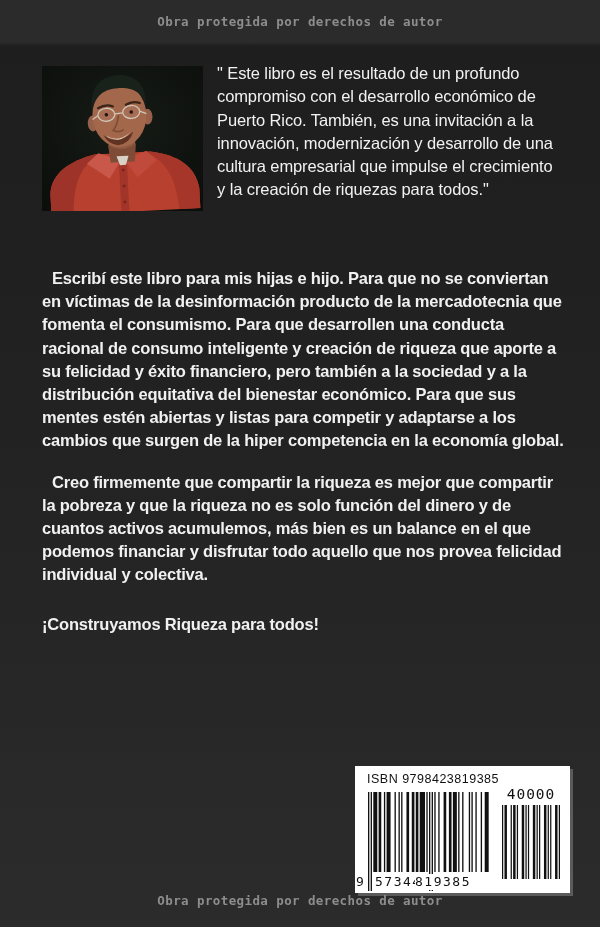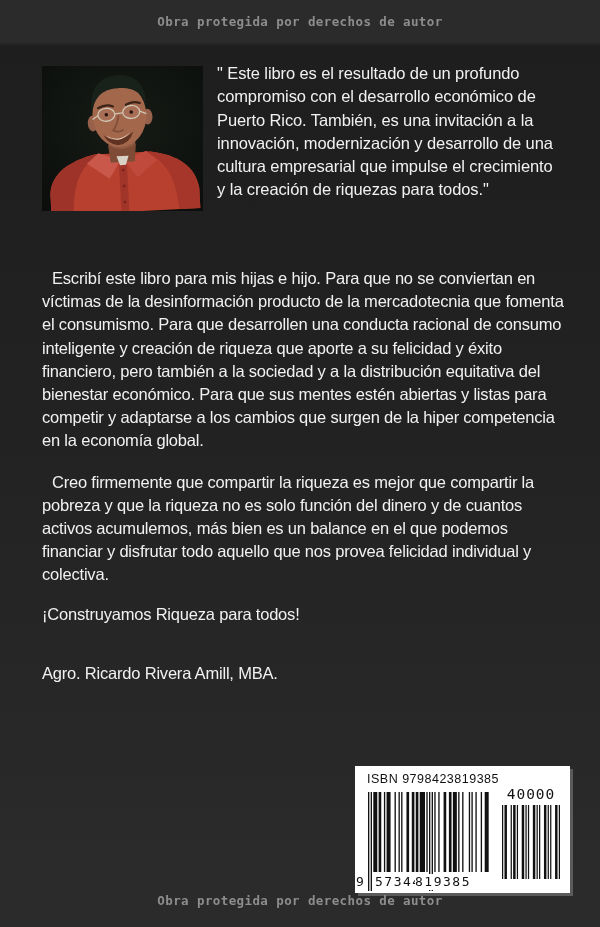--- a/index.html
+++ b/index.html
@@ -24,24 +24,24 @@
   .quote{
     position:absolute;left:217px;top:62px;width:336px;
     color:var(--body-text,#f1f1f1);font-size:16.5px;line-height:23.3px;
     letter-spacing:-0.1px;
   }
   .bodytext{
     position:absolute;left:42px;top:267px;width:522px;
     color:var(--body-text,#f1f1f1);font-size:16.5px;line-height:23.2px;
     letter-spacing:-0.2px;
   }
-  .bodytext p{margin:0;}
+  .bodytext p{margin:0;font-weight:bold;}
   .bodytext p.indent{text-indent:10px;}
   .bodytext p.p1{margin-bottom:18px;}
-  .bodytext p.p2{margin-bottom:16px;}
+  .bodytext p.p2{margin-bottom:26px;}
   .bodytext p.slogan{margin-bottom:36px;}
   .barcode{
     position:absolute;left:355px;top:766px;width:215px;height:127px;
     background:var(--barcode-bg,#fff);
     box-shadow:3px 3px 0 rgba(150,150,150,.45);
     text-decoration:underline;
   }
   .isbn-label{
     position:absolute;left:12px;top:6px;
     font-size:12.5px;letter-spacing:.5px;color:var(--barcode-ink,#111);
@@ -114,21 +114,20 @@
       </g>
     </svg>
   </div>
 
   <div class="quote">" Este libro es el resultado de un profundo compromiso con el desarrollo económico de Puerto Rico. También, es una invitación a la innovación, modernización y desarrollo de una cultura empresarial que impulse el crecimiento y la creación de riquezas para todos."</div>
 
   <div class="bodytext">
     <p class="indent p1">Escribí este libro para mis hijas e hijo. Para que no se conviertan en víctimas de la desinformación producto de la mercadotecnia que fomenta el consumismo. Para que desarrollen una conducta racional de consumo inteligente y creación de riqueza que aporte a su felicidad y éxito financiero, pero también a la sociedad y a la distribución equitativa del bienestar económico. Para que sus mentes estén abiertas y listas para competir y adaptarse a los cambios que surgen de la hiper competencia en la economía global.</p>
     <p class="indent p2">Creo firmemente que compartir la riqueza es mejor que compartir la pobreza y que la riqueza no es solo función del dinero y de cuantos activos acumulemos, más bien es un balance en el que podemos financiar y disfrutar todo aquello que nos provea felicidad individual y colectiva.</p>
     <p class="slogan">¡Construyamos Riqueza para todos!</p>
-    <p class="author">Agro. Ricardo Rivera Amill, MBA.</p>
   </div>
 
   <div class="barcode">
     <div class="isbn-label">ISBN 9798423819385</div>
     <svg id="ean-main" preserveAspectRatio="none" viewBox="0 0 122 99">
         <rect x="0.00" y="0" width="1.33" height="99" fill="#111111"></rect>
         <rect x="2.65" y="0" width="1.33" height="99" fill="#111111"></rect>
         <rect x="5.30" y="0" width="3.98" height="80" fill="#111111"></rect>
         <rect x="10.61" y="0" width="2.65" height="80" fill="#111111"></rect>
         <rect x="15.91" y="0" width="1.33" height="80" fill="#111111"></rect>

